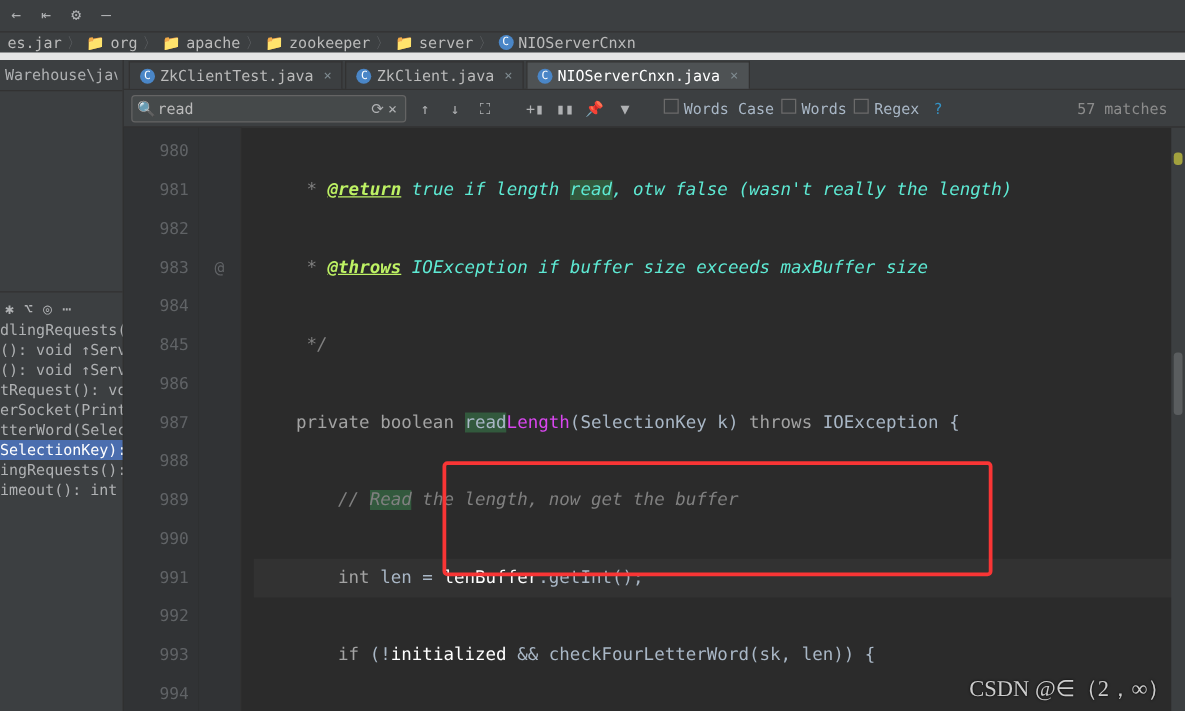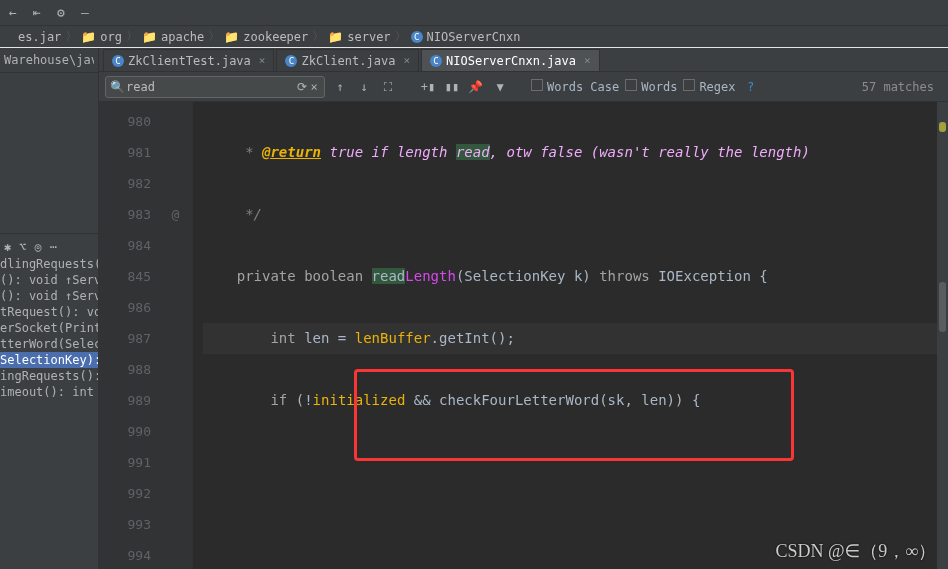--- a/index.html
+++ b/index.html
@@ -2,21 +2,21 @@
 <html><head>
 <meta charset="utf-8">
 <style>
 * { margin: 0; padding: 0; box-sizing: border-box; font-family: "Consolas", "Microsoft YaHei", monospace; }
 body { background: #2b2b2b; color: #a9b7c6; width: 948px; height: 569px; overflow: hidden; position: relative; font-size: 13px; }
 
 .top-bar { height: 26px; background: #3c3f41; border-bottom: 1px solid #323232; display: flex; align-items: center; padding: 0 6px; }
 .top-icons { display: flex; gap: 10px; align-items: center; }
 .ti { width: 14px; height: 14px; display:flex; align-items:center; justify-content:center; color:#afb1b3; }
 
-.breadcrumb { height: 22px; background: #3c3f41; border-bottom: 1px solid #e5e5e5; display: flex; align-items: center; padding-left: 16px; font-size: 12px; color: #bbbbbb; }
+.breadcrumb { height: 22px; background: #3c3f41; border-bottom: 6px solid #e5e5e5; display: flex; align-items: center; padding-left: 4px; font-size: 12px; color: #bbbbbb; }
 .bc-item { display:flex; align-items:center; gap:4px; padding: 0 2px;}
 .bc-sep { color:#606366; margin: 0 2px; }
 
 .main-row { display:flex; height: calc(569px - 48px); }
 
 .sidebar { width: 99px; background: #3c3f41; border-right:1px solid #323232; display:flex; flex-direction:column; font-size:12px; color:#afb1b3;}
 .side-top { padding:4px; border-bottom:1px solid #323232;}
 .side-line { white-space:nowrap; overflow:hidden; padding:1px 0;}
 .side-sel { background:#4b6eaf; color:#fff;}
 .side-section { border-top:1px solid #323232; padding:4px 0;}
@@ -41,24 +41,24 @@
 .code-area { flex:1; display:flex; overflow:hidden; position:relative;}
 .gutter { width:60px; background:#313335; text-align:right; padding:4px 8px 0 0; color:#606366; font-size:13px; line-height:31px;}
 .gutter .ln { height:31px;}
 .annot-col { width: 34px; background:#313335; padding-top:4px; line-height:31px; color:#606366; text-align:center; border-right:1px solid #323232;}
 .annot-col div { height:31px;}
 .code { flex:1; padding:4px 0 0 10px; line-height:31px; white-space:pre; font-size:14px; position:relative;}
 .code .line { height:31px;}
 .line.hl-line { background:#323232;}
 
 .tok-comment { color:#808080; font-style:italic;}
-.tok-doctag { color:#eab308; font-style:italic; font-weight:bold; text-decoration:underline;}
-.tok-docclass { color:#f0abfc; font-style:italic;}
+.tok-doctag { color:#bef264; font-style:italic; font-weight:bold; text-decoration:underline;}
+.tok-docclass { color:#5eead4; font-style:italic;}
 .tok-kw { color:#a3a3a3;}
-.tok-field { color:#eab308;}
+.tok-field { color:#ffffff;}
 .tok-method { color:#d946ef;}
 .hl-search { background:#32593d;}
 
 .red-box { position:absolute; border:3px solid #f93535; left:255px; top:267px; width:440px; height:92px; pointer-events:none; border-radius:4px;}
 
 .watermark { position:absolute; right:12px; bottom:6px; color:#cccccc; font-family:"Microsoft YaHei"; font-size:18px; text-shadow:0 0 2px #000;}
 .scrollbar-v { position:absolute; right:0; top:0; width:11px; height:100%; background:#3c3f41;}
 .scrollbar-v .thumb { position:absolute; left:2px; width:7px; background:#5a5d5f; border-radius:3px;}
 </style>
 </head>
@@ -191,22 +191,24 @@
         <div></div>
           <div></div>
           <div></div>
           <div></div>
           <div></div>
           <div></div>
           <div></div>
       </div>
       <div class="code">
 <div class="line"><span class="tok-comment">     * </span><span class="tok-doctag">@return</span><span class="tok-docclass"> true if length </span><span class="tok-docclass hl-search">read</span><span class="tok-docclass">, otw false (wasn't really the length)</span></div>
+<div class="line"><span class="tok-comment">     * </span><span class="tok-doctag">@throws</span><span class="tok-docclass"> IOException if buffer size exceeds maxBuffer size</span></div>
 <div class="line"><span class="tok-comment">     */</span></div>
 <div class="line"><span>    </span><span class="tok-kw">private boolean </span><span class="hl-search">read</span><span class="tok-method">Length</span><span>(SelectionKey k) </span><span class="tok-kw">throws </span><span>IOException {</span></div>
+<div class="line"><span>        </span><span class="tok-comment">// </span><span class="tok-comment hl-search">Read</span><span class="tok-comment"> the length, now get the buffer</span></div>
 <div class="line hl-line"><span>        </span><span class="tok-kw">int </span><span>len = </span><span class="tok-field">lenBuffer</span><span>.getInt();</span></div>
 <div class="line"><span>        </span><span class="tok-kw">if </span><span>(!</span><span class="tok-field">initialized</span><span> &amp;&amp; checkFourLetterWord(sk, len)) {</span></div>
 
 
 
 
 
 
 
 
@@ -215,13 +217,13 @@
       <div class="red-box"></div>
       <div class="scrollbar-v">
         <div class="thumb" style="top:20px;height:10px;background:#a1a13e;"></div>
         <div class="thumb" style="top:180px;height:50px;"></div>
       </div>
     </div>
   </div>
 
 </div>
 
-<div class="watermark">CSDN @∈（9，∞）</div>
+<div class="watermark">CSDN @∈（2，∞）</div>
 
 </body></html>

